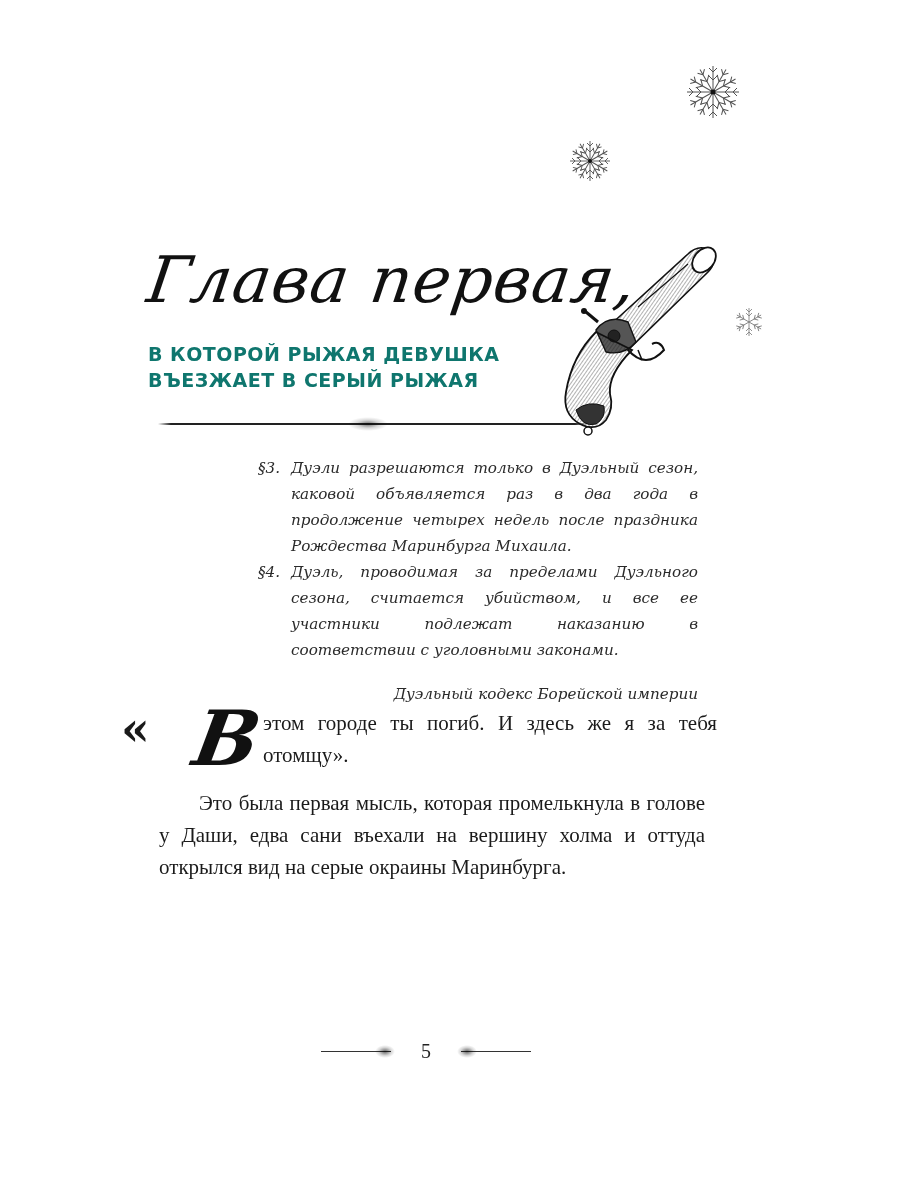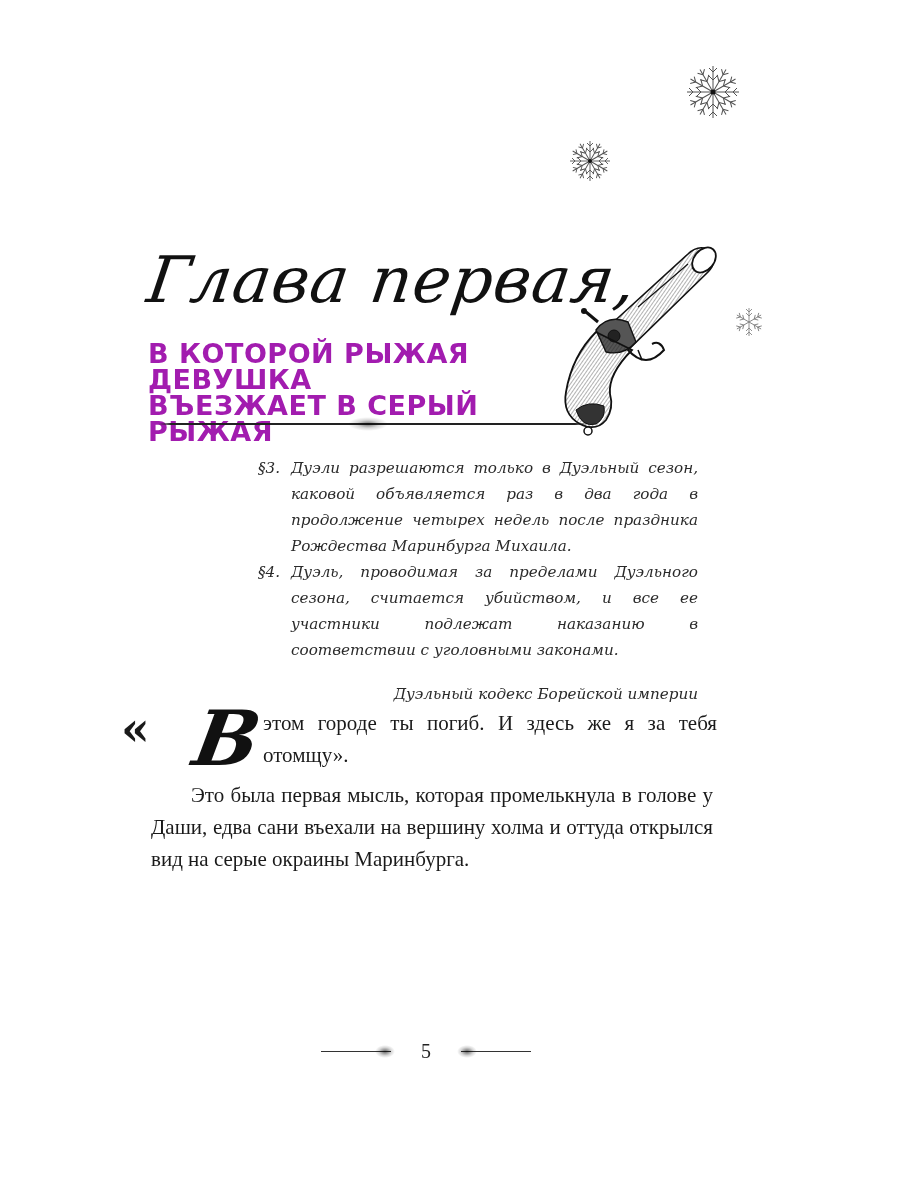--- a/index.html
+++ b/index.html
@@ -11,21 +11,21 @@
 
   .chapter-title {
     position:absolute; left:148px; top:240px;
     font-family:"DejaVu Serif", serif; font-style:italic;
     font-size:64px; line-height:80px; color:#111; letter-spacing:1px;
     transform:skewX(-8deg);
   }
   .chapter-subtitle {
     position:absolute; left:148px; top:341px; width:400px;
     font-family:"DejaVu Sans", sans-serif; font-weight:bold;
-    font-size:27px; line-height:26px; color:#a21caf; letter-spacing:0.5px;
+    font-size:19px; line-height:26px; color:#0f766e; letter-spacing:0.5px;
   }
   .rule {
     position:absolute; left:158px; top:423px; width:430px; height:2px;
     background:linear-gradient(to right, transparent 0, #222 3%, #222 97%, transparent 100%);
   }
   .rule::before {
     content:""; position:absolute; left:190px; top:-6px; width:40px; height:14px;
     background:radial-gradient(ellipse at center, rgba(0,0,0,0.55) 0, rgba(0,0,0,0.15) 40%, transparent 70%);
   }
   .pistol { position:absolute; left:548px; top:232px; }
@@ -48,21 +48,21 @@
   .quote-open {
     position:absolute; left:-22px; top:-8px;
     font-family:"DejaVu Serif", serif; font-size:46px; font-weight:bold; line-height:60px;
   }
   .dropcap {
     float:left; width:116px; height:64px; margin-right:4px;
     font-family:"DejaVu Serif", serif; font-style:italic; font-weight:bold;
     font-size:76px; line-height:64px; text-align:right; color:#111;
     transform:skewX(-10deg);
   }
-  .para { text-indent:40px; margin:8px; }
+  .para { text-indent:40px; margin:16px; }
   .first-para { margin:4px; }
 
   .folio {
     position:absolute; left:318px; top:1037px; width:216px; height:28px;
     display:flex; align-items:center; justify-content:center;
   }
   .folio-line { width:70px; height:1px; background:#333; position:relative; }
   .folio-line.left::after, .folio-line.right::after {
     content:""; position:absolute; top:-6px; width:20px; height:13px;
     background:radial-gradient(ellipse at center, rgba(0,0,0,0.6) 0, rgba(0,0,0,0.15) 45%, transparent 70%);

